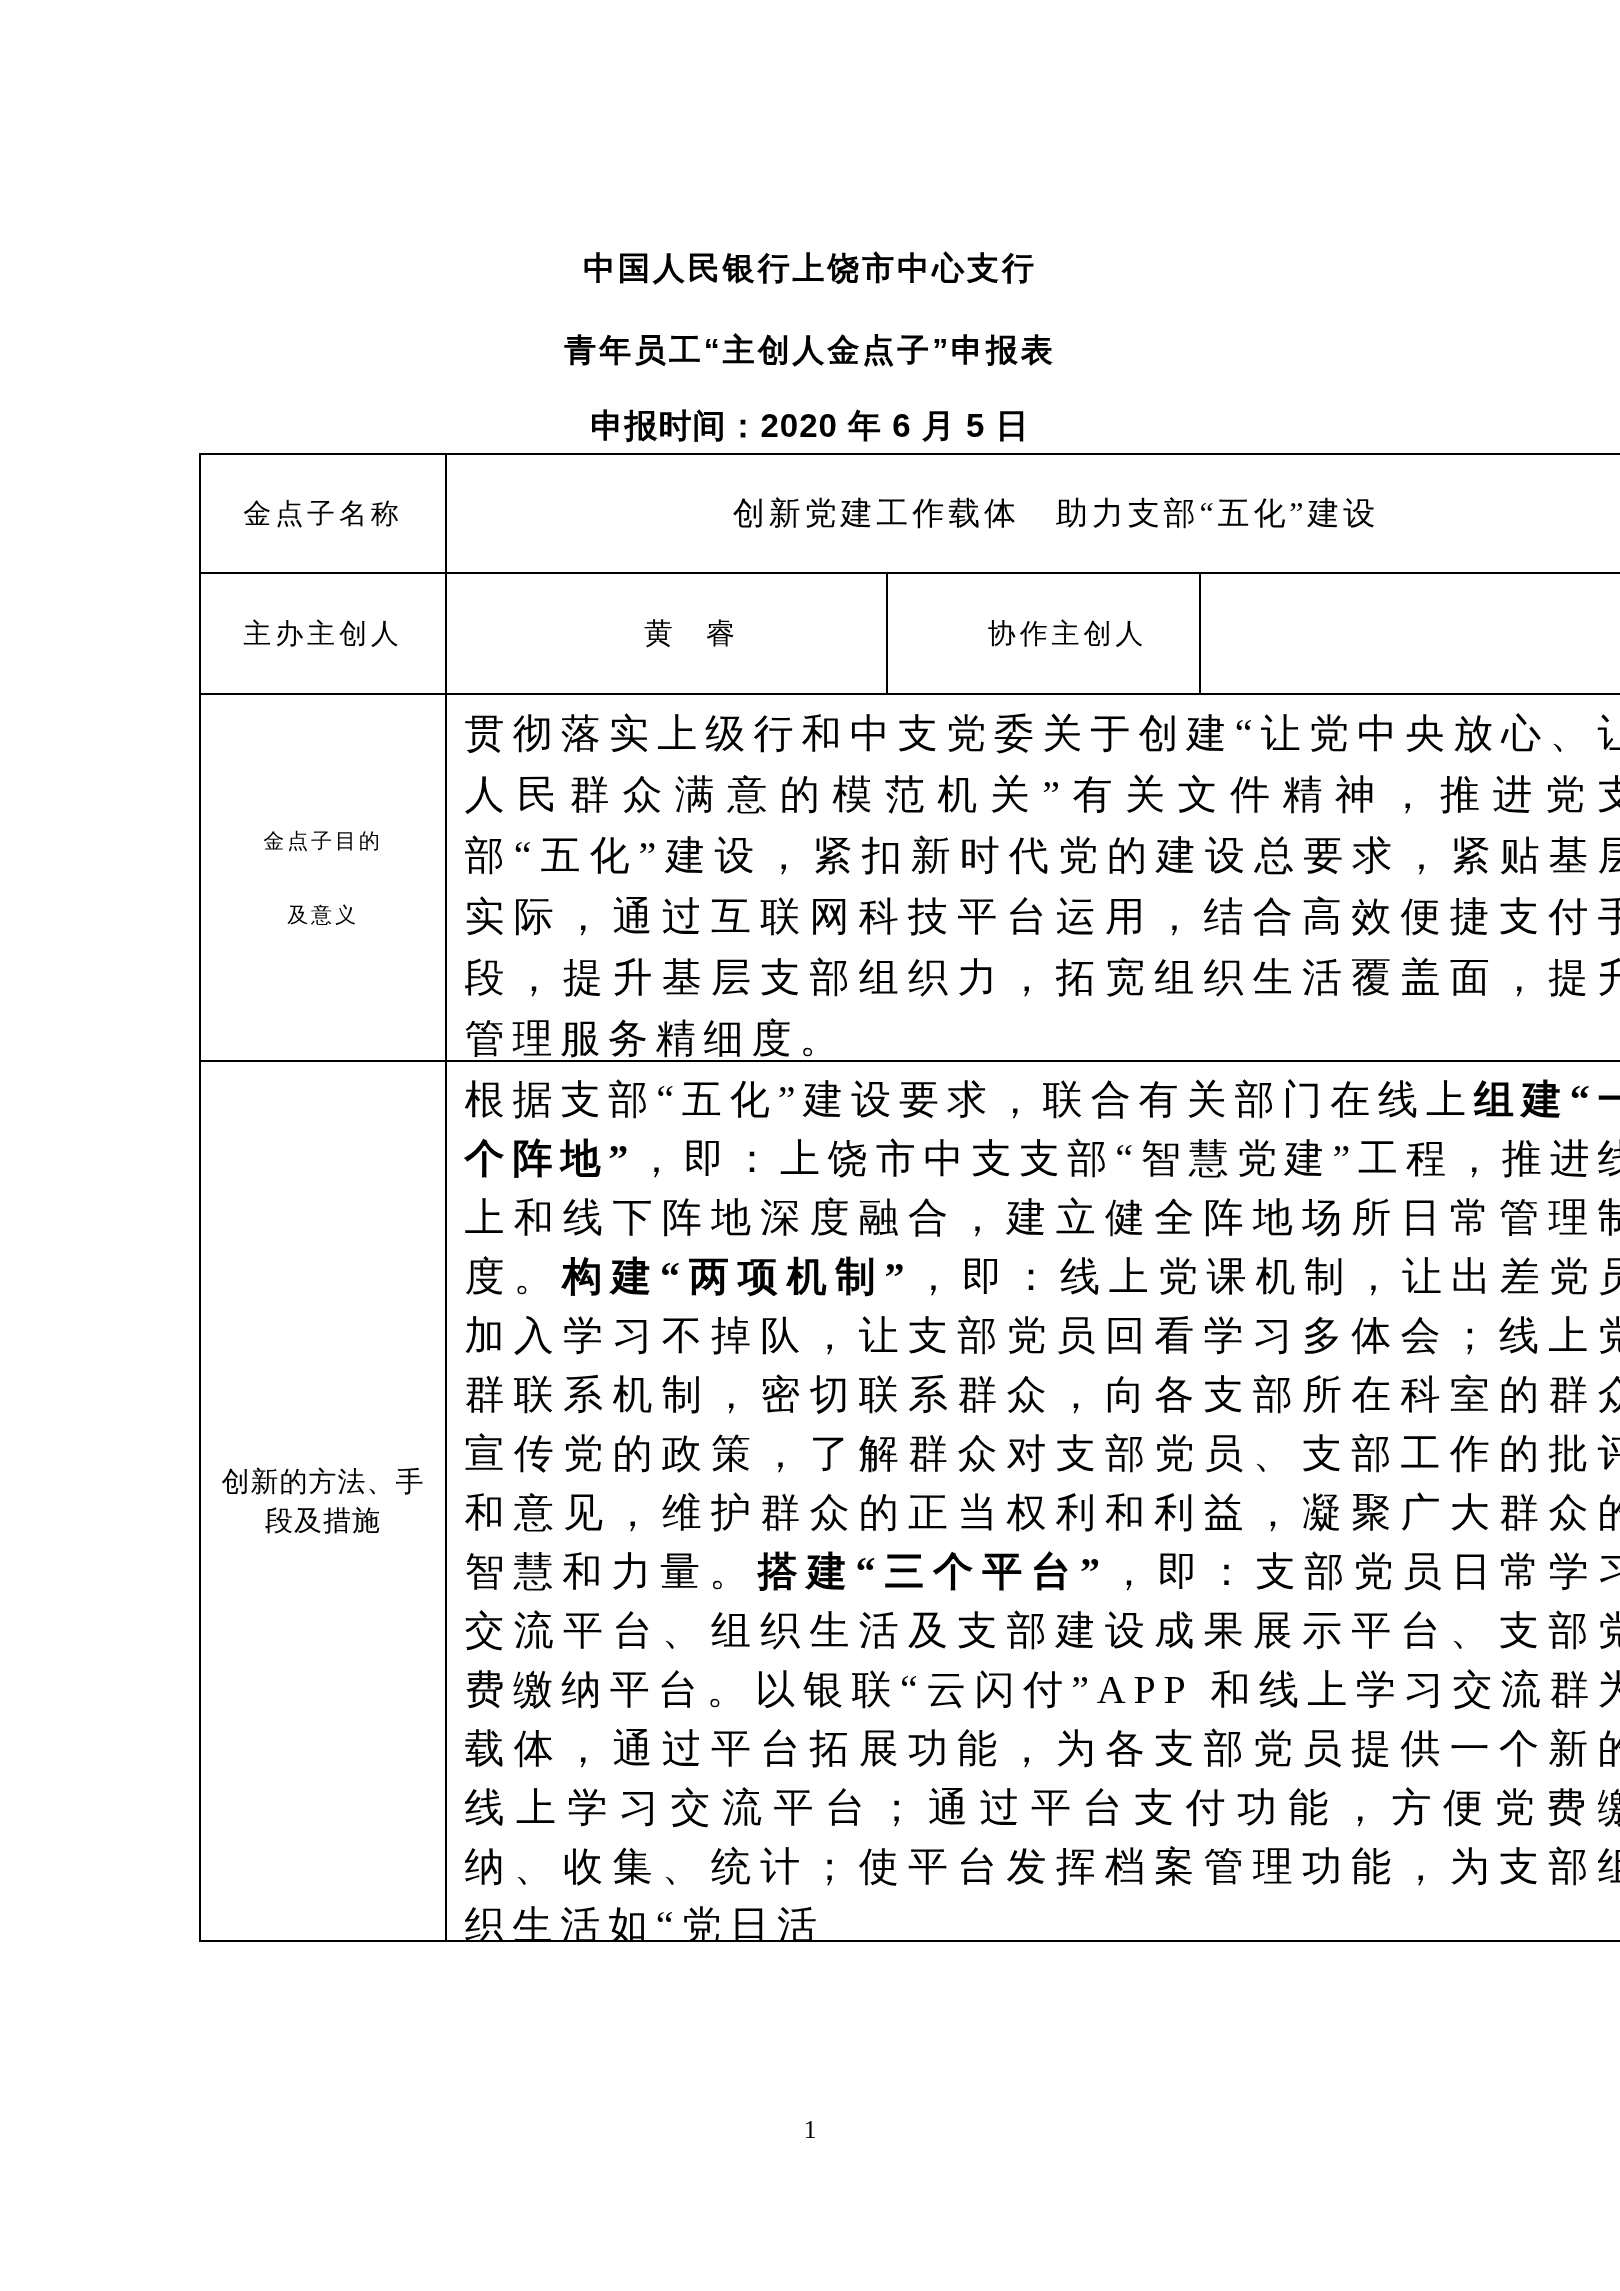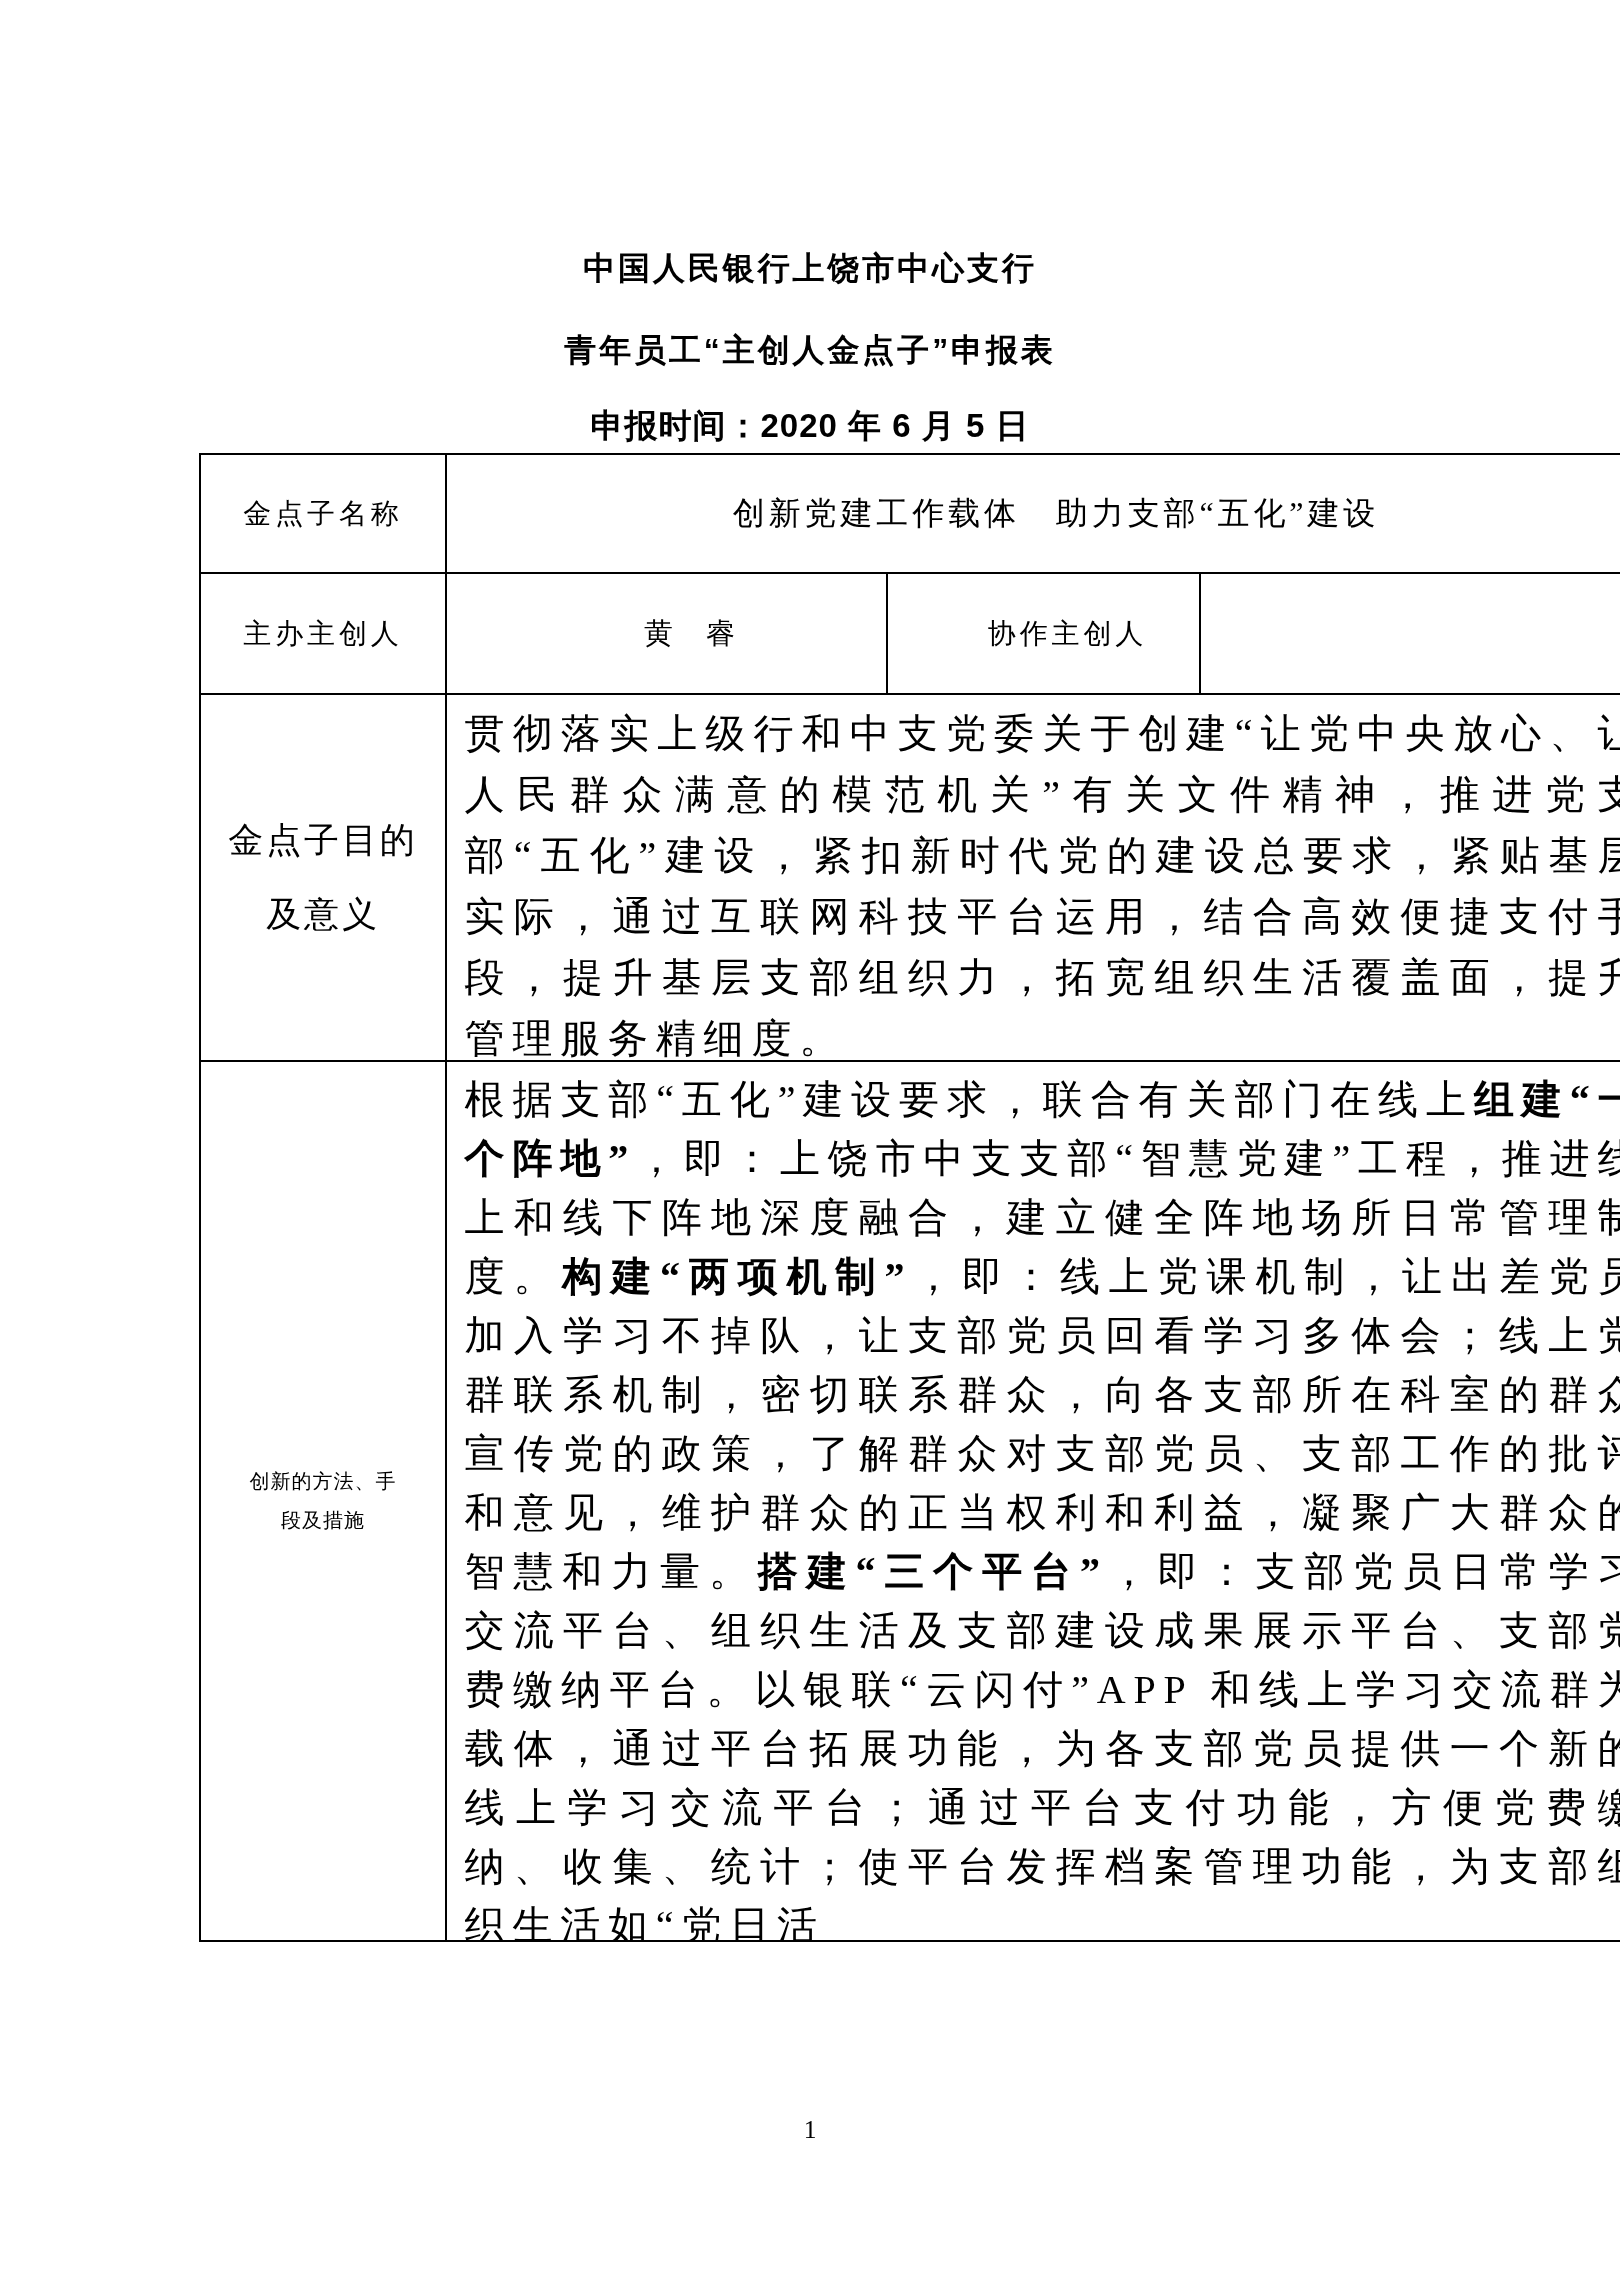--- a/index.html
+++ b/index.html
@@ -76,27 +76,27 @@
     font-size: 28px;
     letter-spacing: 3.9px;
     text-align: center;
   }
   .lbl-big {
     font-size: 35px;
     letter-spacing: 7.8px;
     text-align: center;
   }
   .lbl-two {
-    font-size: 35px;
+    font-size: 21px;
     letter-spacing: 2.9px;
     line-height: 74px;
     text-align: center;
   }
   .lbl-small {
-    font-size: 20px;
+    font-size: 28px;
     letter-spacing: 1px;
     line-height: 39px;
     text-align: center;
   }
   .val-center {
     font-size: 32px;
     letter-spacing: 3.9px;
     text-align: center;
   }
   .val-name { font-size: 29px; letter-spacing: 2px; }

